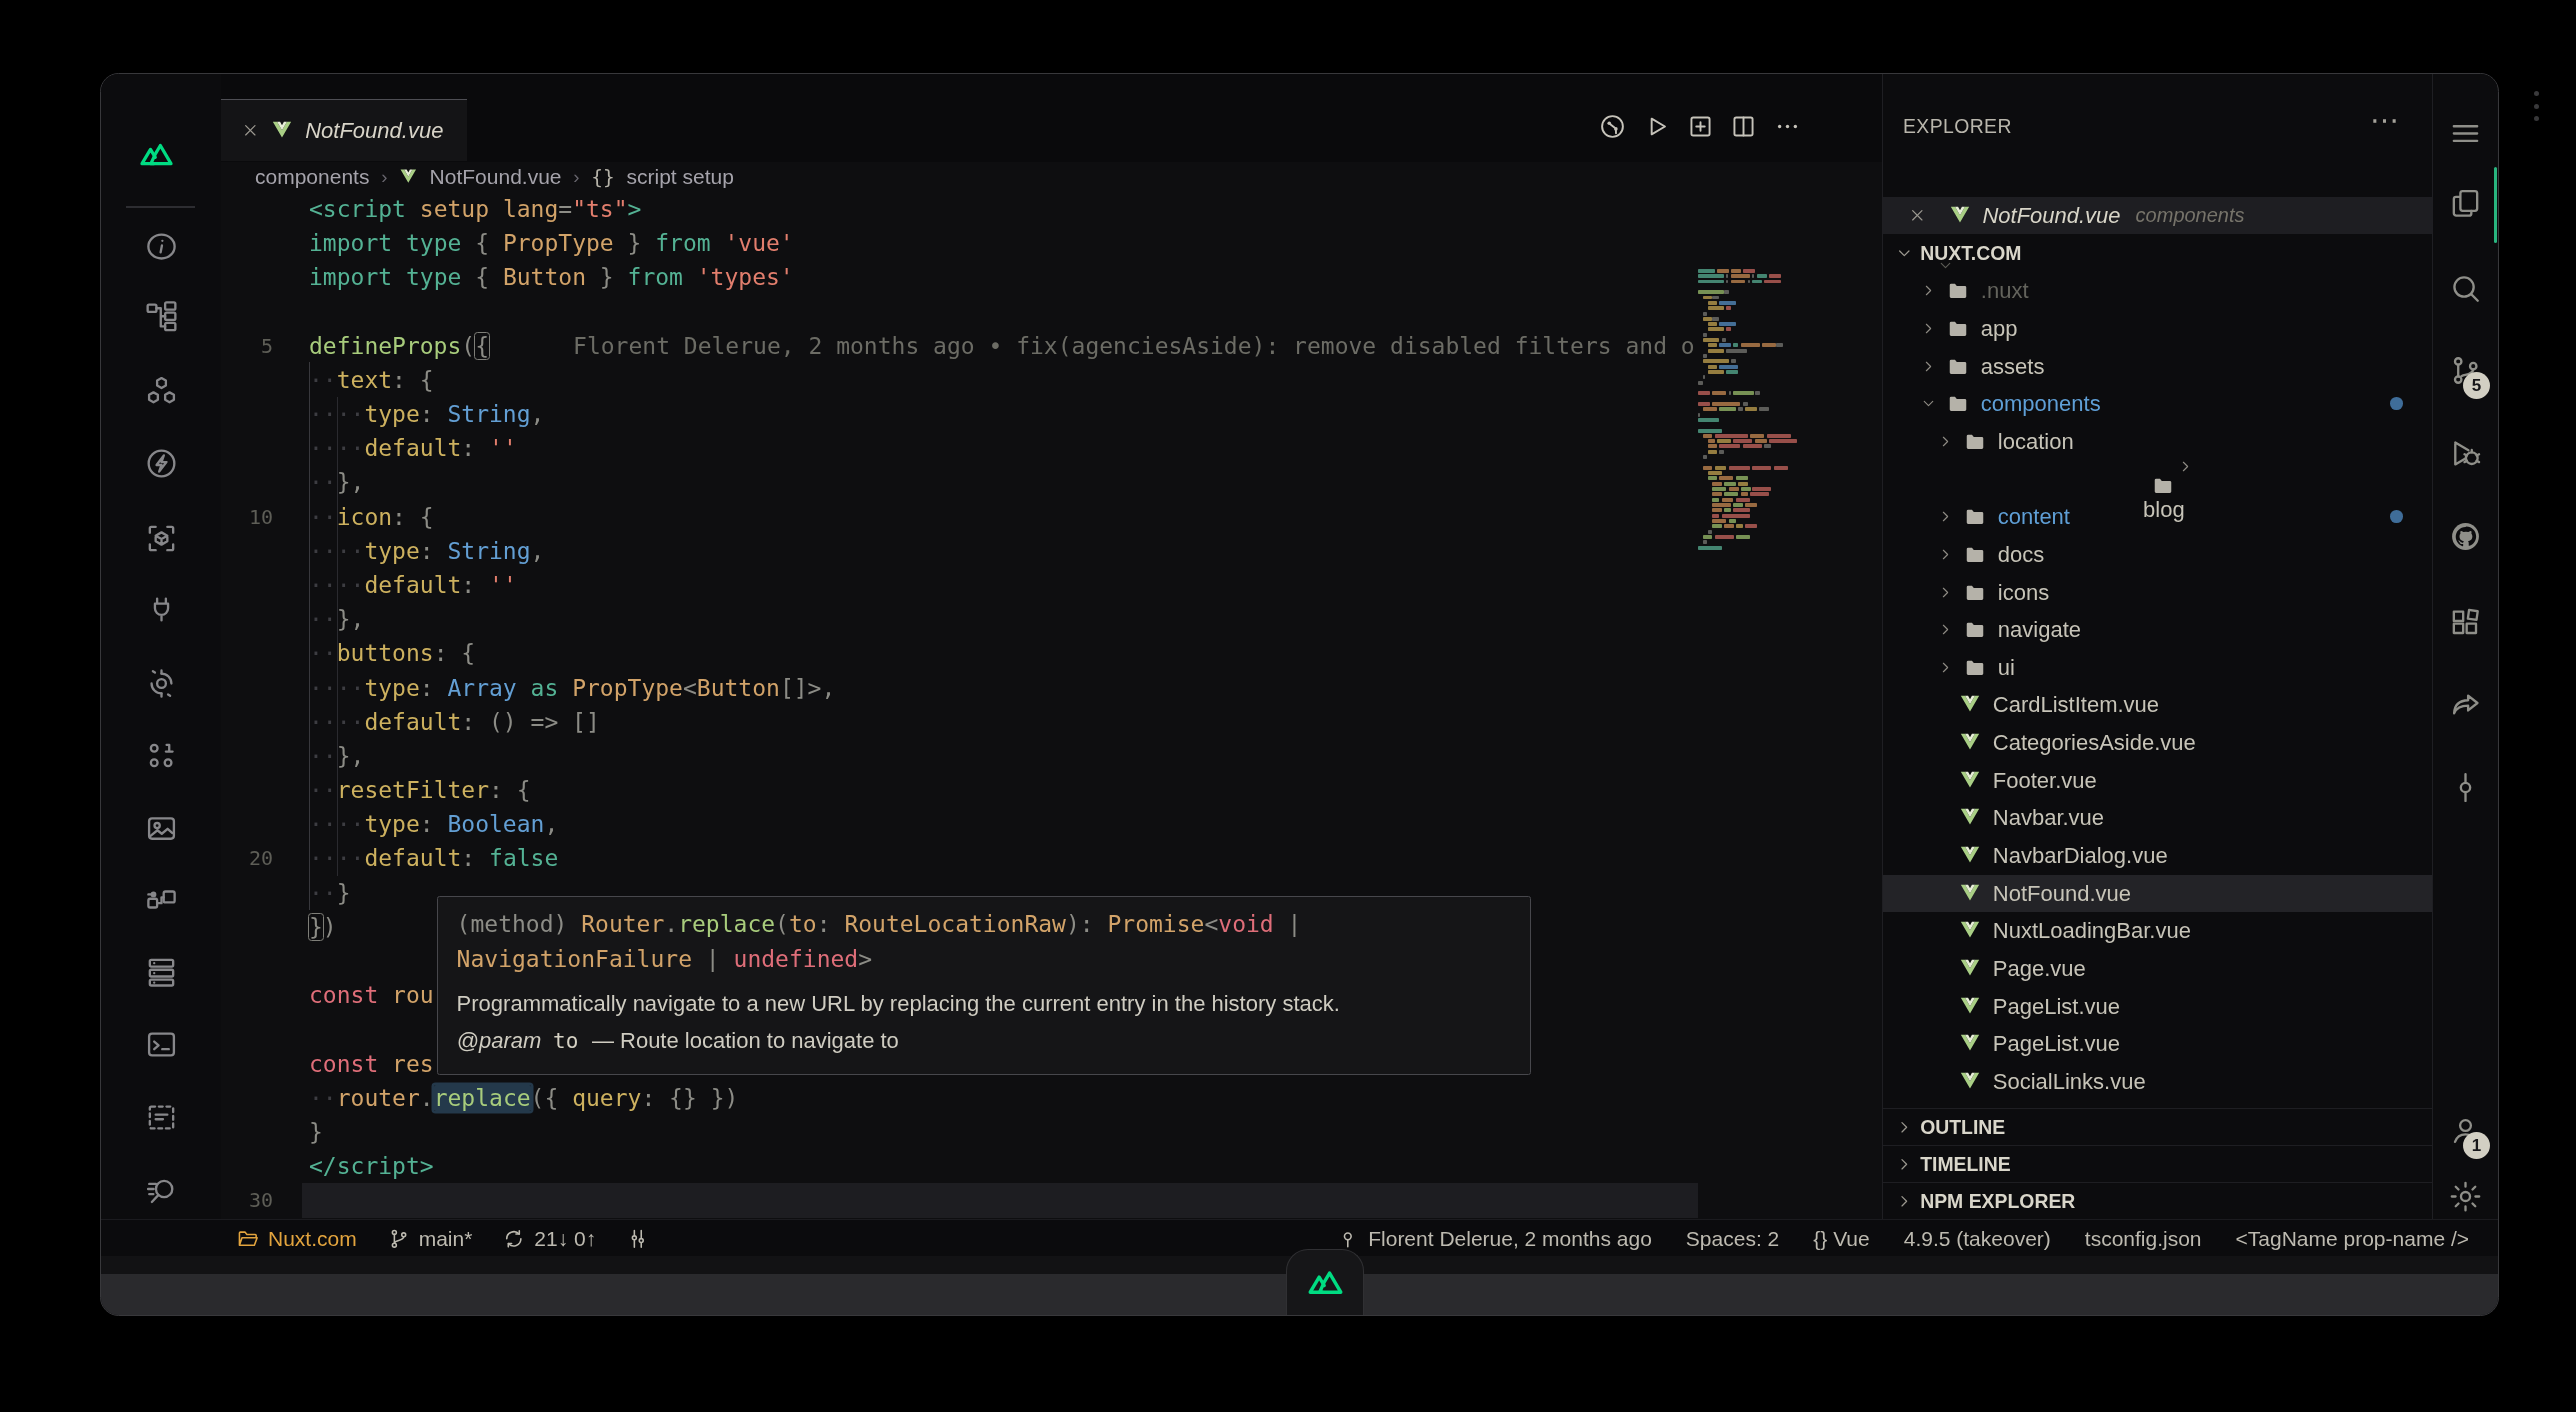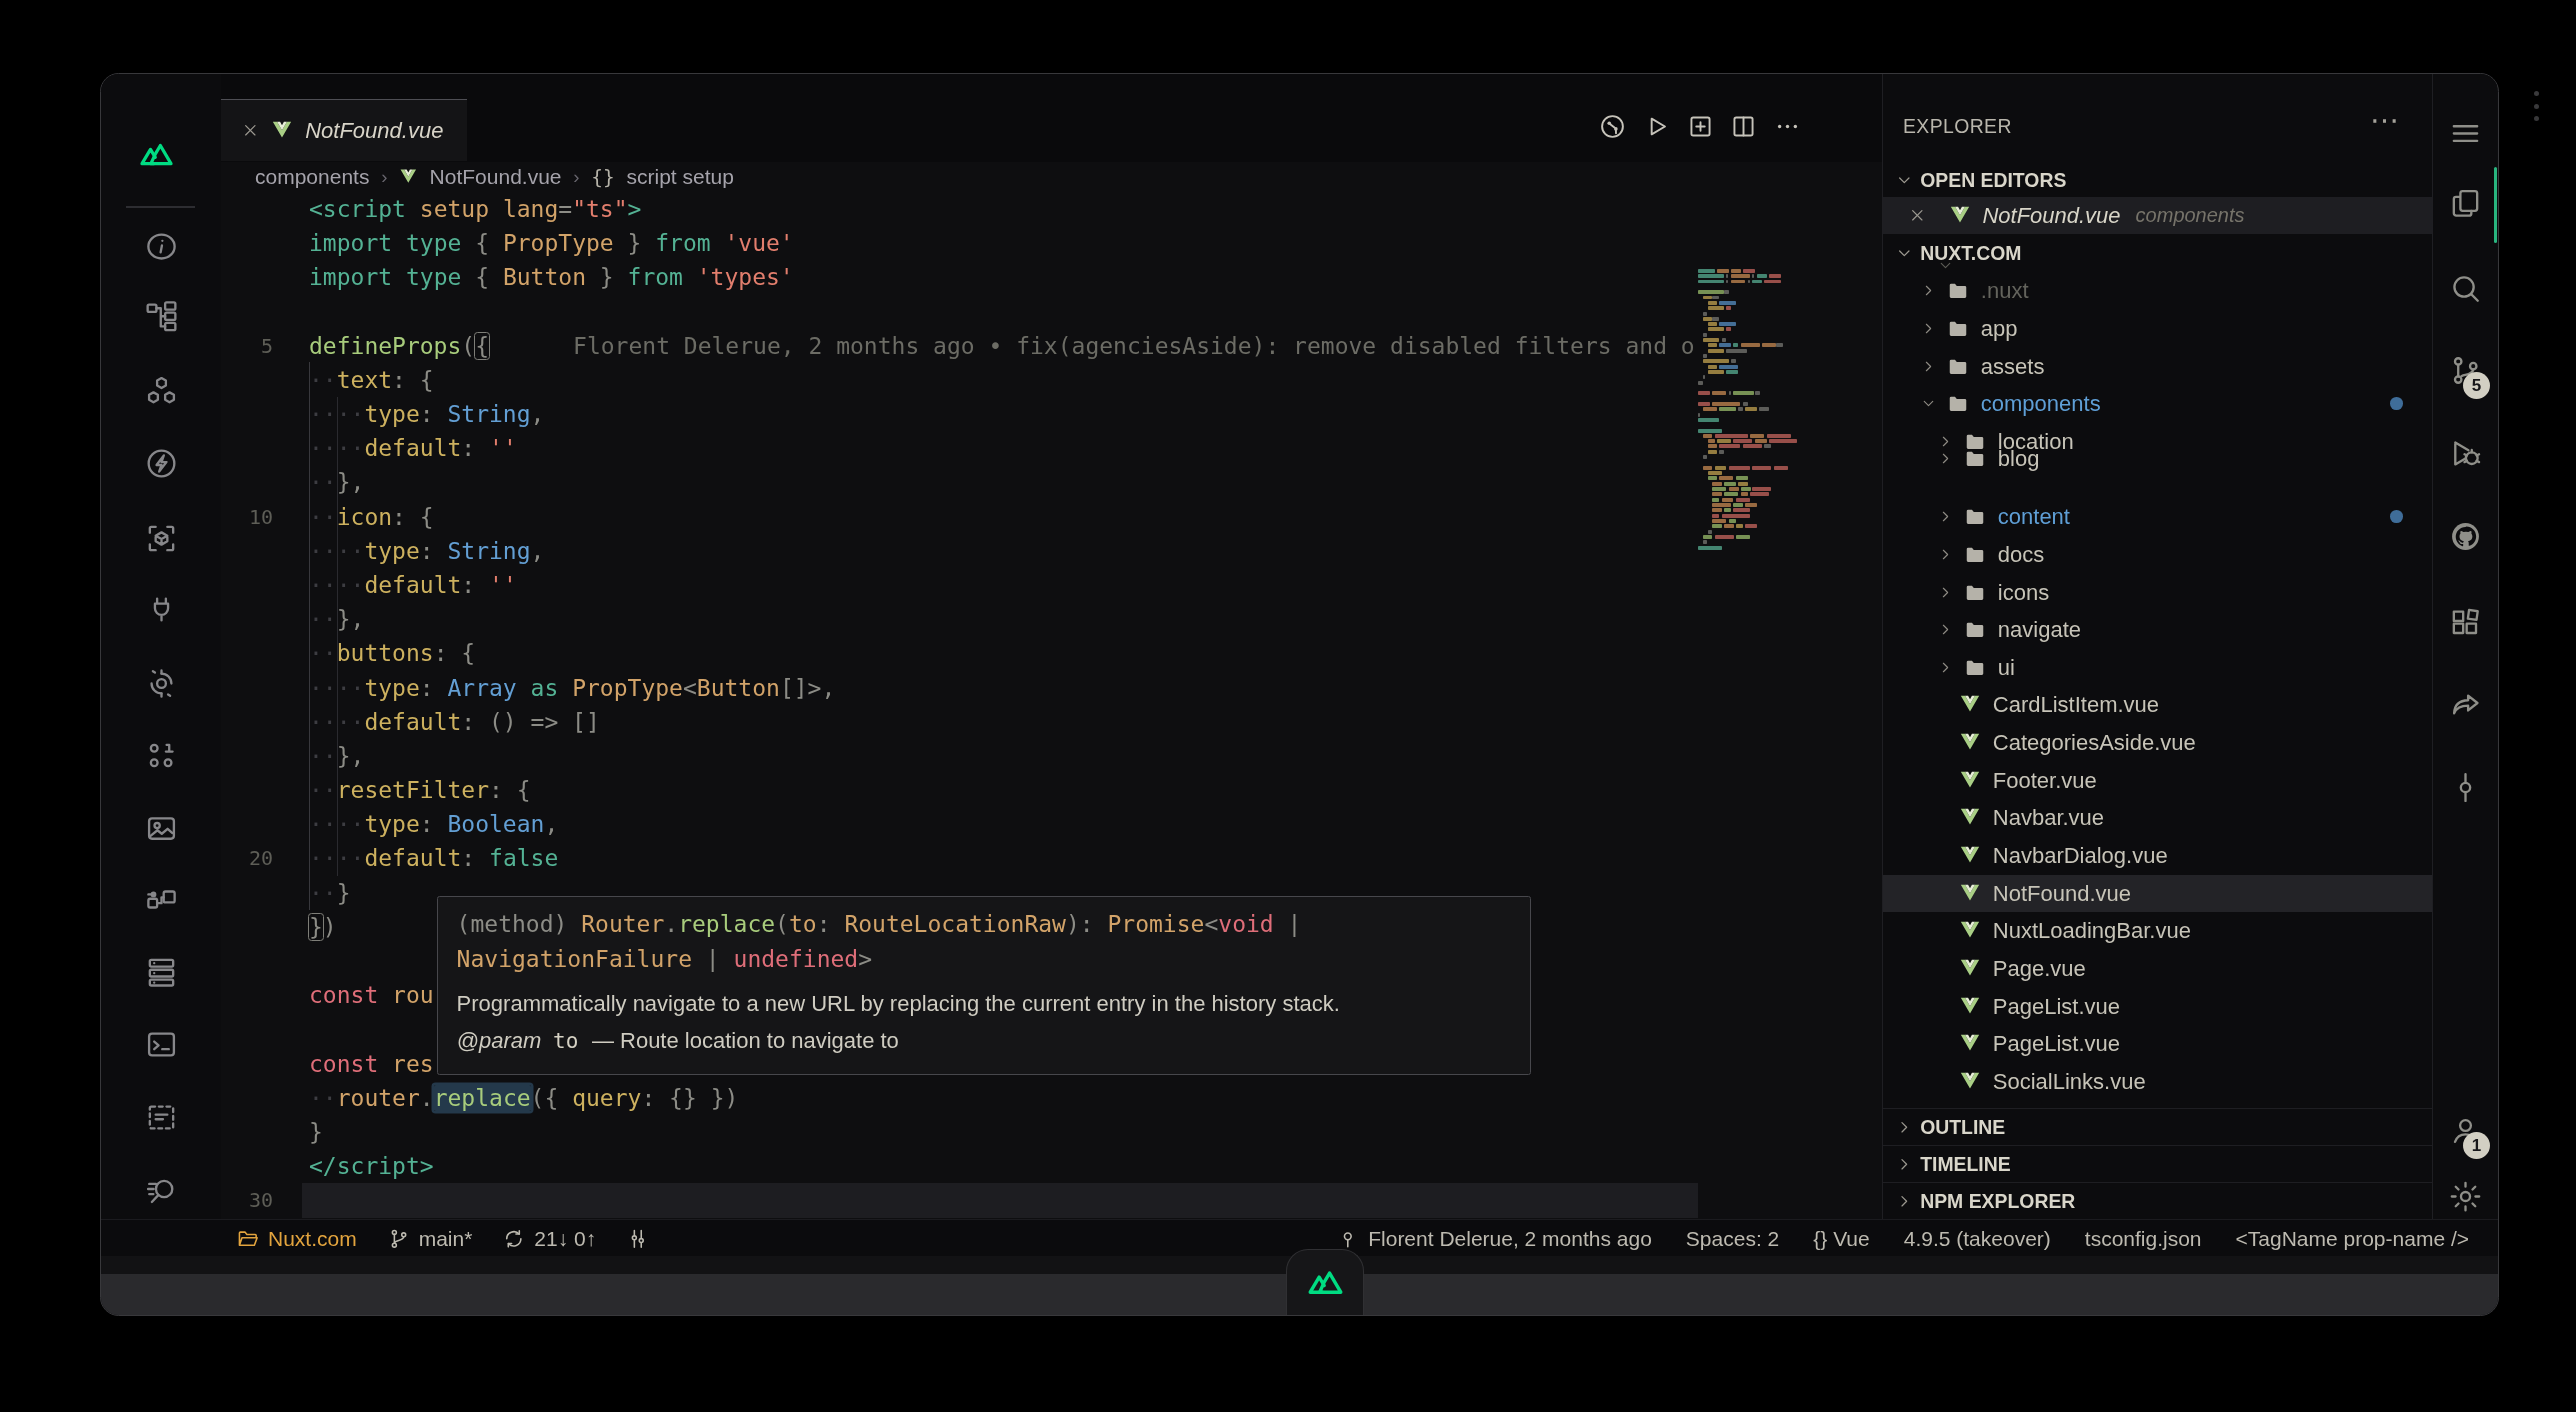--- a/index.html
+++ b/index.html
@@ -568,28 +568,20 @@
             <span class="pname">to</span>
             <span>— Route location to navigate to</span>
           </div>
         </div>
       </div>
     </div>
 
     <div id="sidebar">
       <div id="sb-title">EXPLORER</div>
       <div id="sb-more">⋯</div>
-      <div class="sb-section" style="top:88px;">
-        <span class="chev">
-            <svg viewBox="0 0 24 24" fill="none" stroke="currentColor" stroke-width="1.6" stroke-linecap="round" stroke-linejoin="round">
-              <path d="M6 9l6 6 6-6"></path>
-            </svg>
-          </span>
-        <span>OPEN EDITORS</span>
-      </div>
       <div id="oe-row">
         <span class="xicon" style="margin-left:25px;">
             <svg viewBox="0 0 24 24" fill="none" stroke="currentColor" stroke-width="1.6" stroke-linecap="round" stroke-linejoin="round">
               <path d="M6 6l12 12M18 6L6 18"></path>
             </svg>
           </span>
         <span class="ticon" style="margin-left:22px;">
             <svg viewBox="0 0 24 22">
               <path fill="#a9cf85" d="M2 1l10 17L22 1h-4.6L12 10.2 6.6 1z"></path>
               <path fill="#e8efd8" d="M6.6 1L12 10.2 17.4 1h-3.3L12 4.8 9.9 1z"></path>
@@ -673,21 +665,21 @@
                 <path d="M9 6l6 6-6 6"></path>
               </svg>
             </span>
             <span class="ficon" style="margin-left: 10px;">
               <svg viewBox="0 0 24 24">
                 <path fill="currentColor" d="M3 5.5A1.5 1.5 0 014.5 4h4.2l2 2.5h8.8A1.5 1.5 0 0121 8v10a1.5 1.5 0 01-1.5 1.5h-15A1.5 1.5 0 013 18V5.5z"></path>
               </svg>
             </span>
             <span class="lbl">location</span>
           </div>
-          <div class="tree-row" style="top: 366px;">
+          <div class="tree-row" style="top: 384px; flex-direction: column;">
             <span class="chev" style="margin-left: 54px;">
               <svg viewBox="0 0 24 24" fill="none" stroke="currentColor" stroke-width="1.6" stroke-linecap="round" stroke-linejoin="round">
                 <path d="M9 6l6 6-6 6"></path>
               </svg>
             </span>
             <span class="ficon" style="margin-left: 10px;">
               <svg viewBox="0 0 24 24">
                 <path fill="currentColor" d="M3 5.5A1.5 1.5 0 014.5 4h4.2l2 2.5h8.8A1.5 1.5 0 0121 8v10a1.5 1.5 0 01-1.5 1.5h-15A1.5 1.5 0 013 18V5.5z"></path>
               </svg>
             </span>

